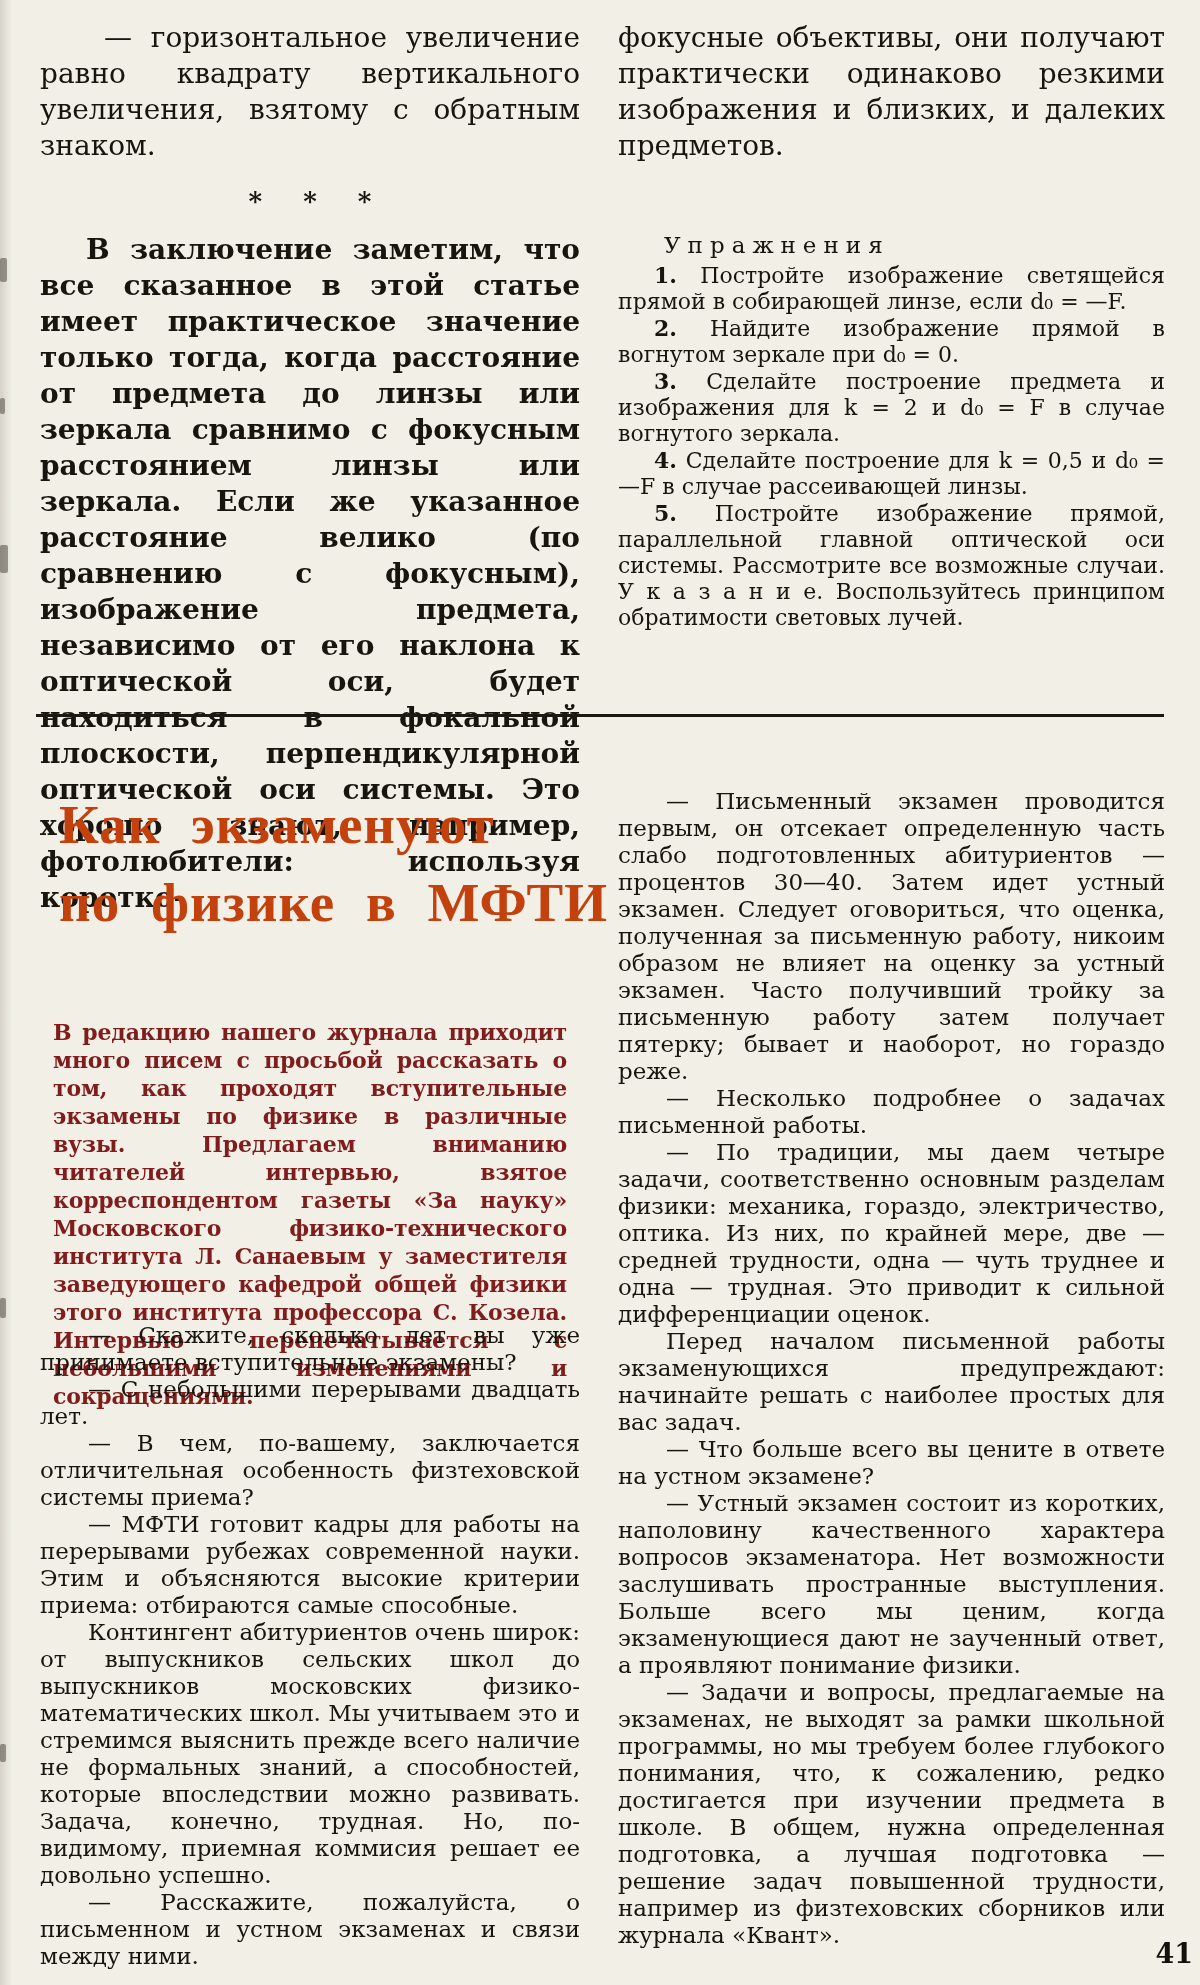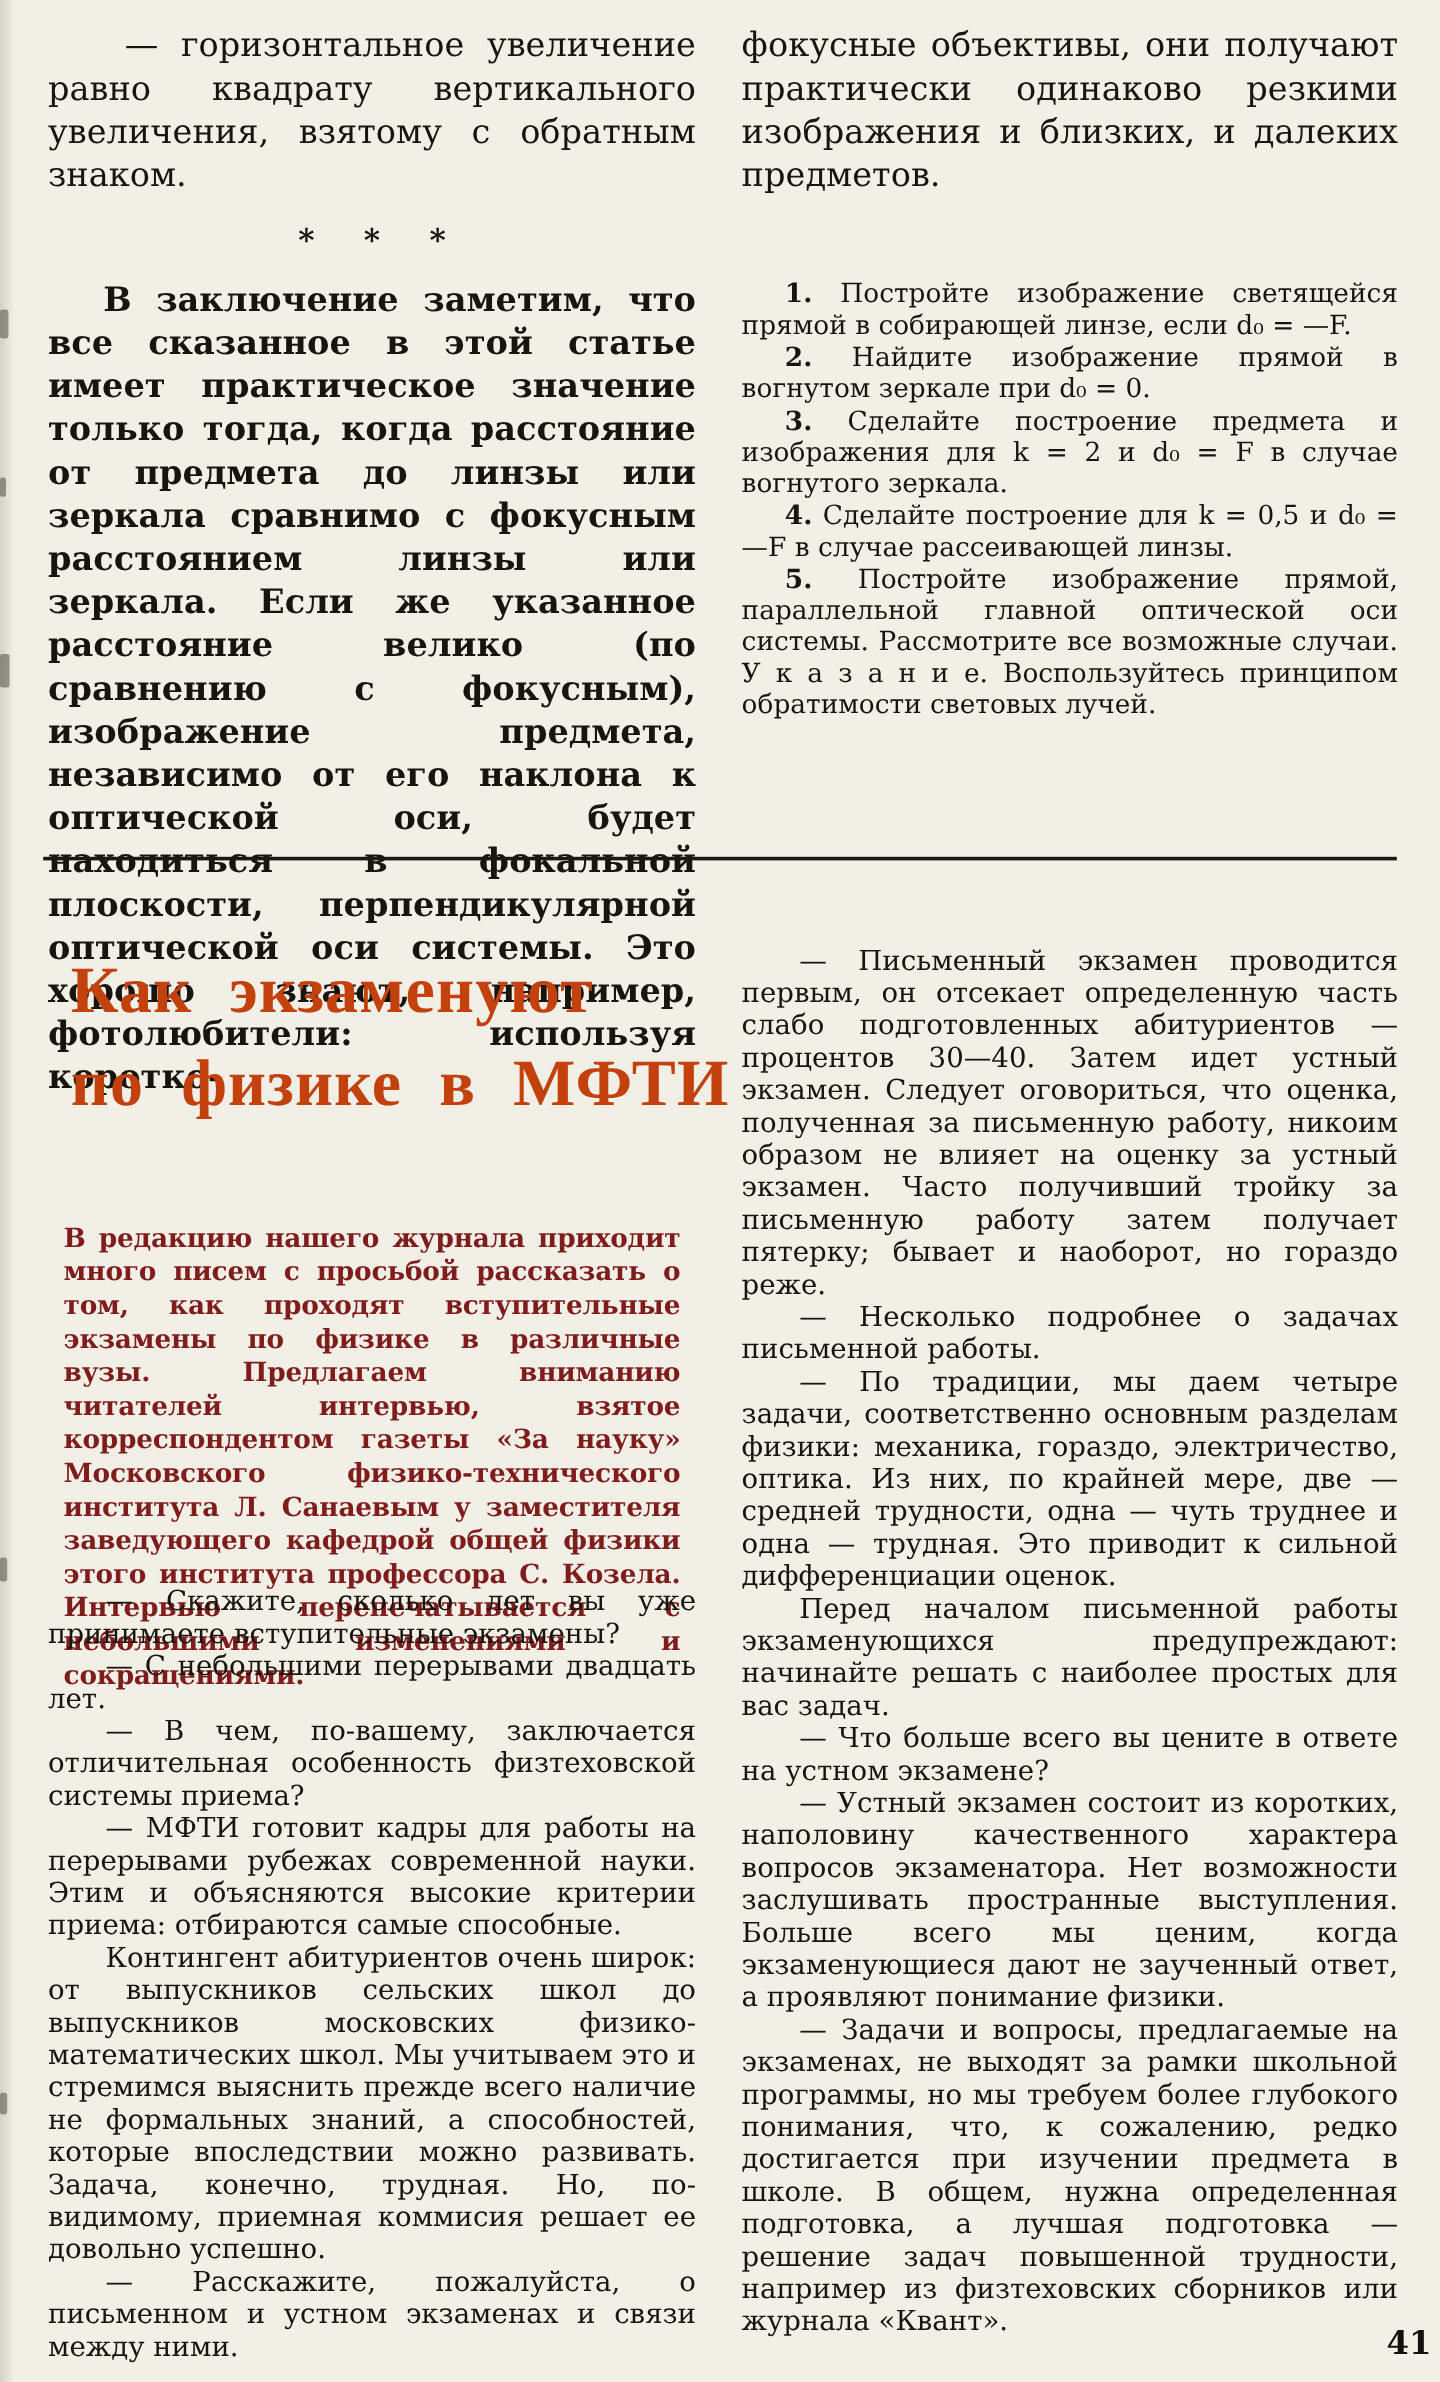--- a/index.html
+++ b/index.html
@@ -67,20 +67,21 @@
     <p class="body-lg indent-first">— горизонтальное увеличение равно квадрату вертикального увеличения, взятому с обратным знаком.</p>
     <div class="stars">* * *</div>
     <p class="body-lg indent-par">В заключение заметим, что все сказанное в этой статье имеет практическое значение только тогда, когда расстояние от предмета до линзы или зеркала сравнимо с фокусным расстоянием линзы или зеркала. Если же указанное расстояние велико (по сравнению с фокусным), изображение предмета, независимо от его наклона к оптической оси, будет находиться в фокальной плоскости, перпендикулярной оптической оси системы. Это хорошо знают, например, фотолюбители: используя коротко-</p>
   </section>
 
   <section class="col top-right-p">
     <p class="body-lg">фокусные объективы, они получают практически одинаково резкими изображения и близких, и далеких предметов.</p>
   </section>
 
   <section class="col exercises">
+    <p class="ex-title">Упражнения</p>
     <p class="ex"><b>1.</b> <span>Постройте изображение светящейся прямой в собирающей линзе, если d₀ = —F.</span></p>
     <p class="ex"><b>2.</b> <span>Найдите изображение прямой в вогнутом зеркале при d₀ = 0.</span></p>
     <p class="ex"><b>3.</b> <span>Сделайте построение предмета и изображения для k = 2 и d₀ = F в случае вогнутого зеркала.</span></p>
     <p class="ex"><b>4.</b> <span>Сделайте построение для k = 0,5 и d₀ = —F в случае рассеивающей линзы.</span></p>
     <p class="ex"><b>5.</b> <span>Постройте изображение прямой, параллельной главной оптической оси системы. Рассмотрите все возможные случаи. У к а з а н и е. Воспользуйтесь принципом обратимости световых лучей.</span></p>
   </section>
 
   <div class="rule"></div>
 
   <h1 class="title">

